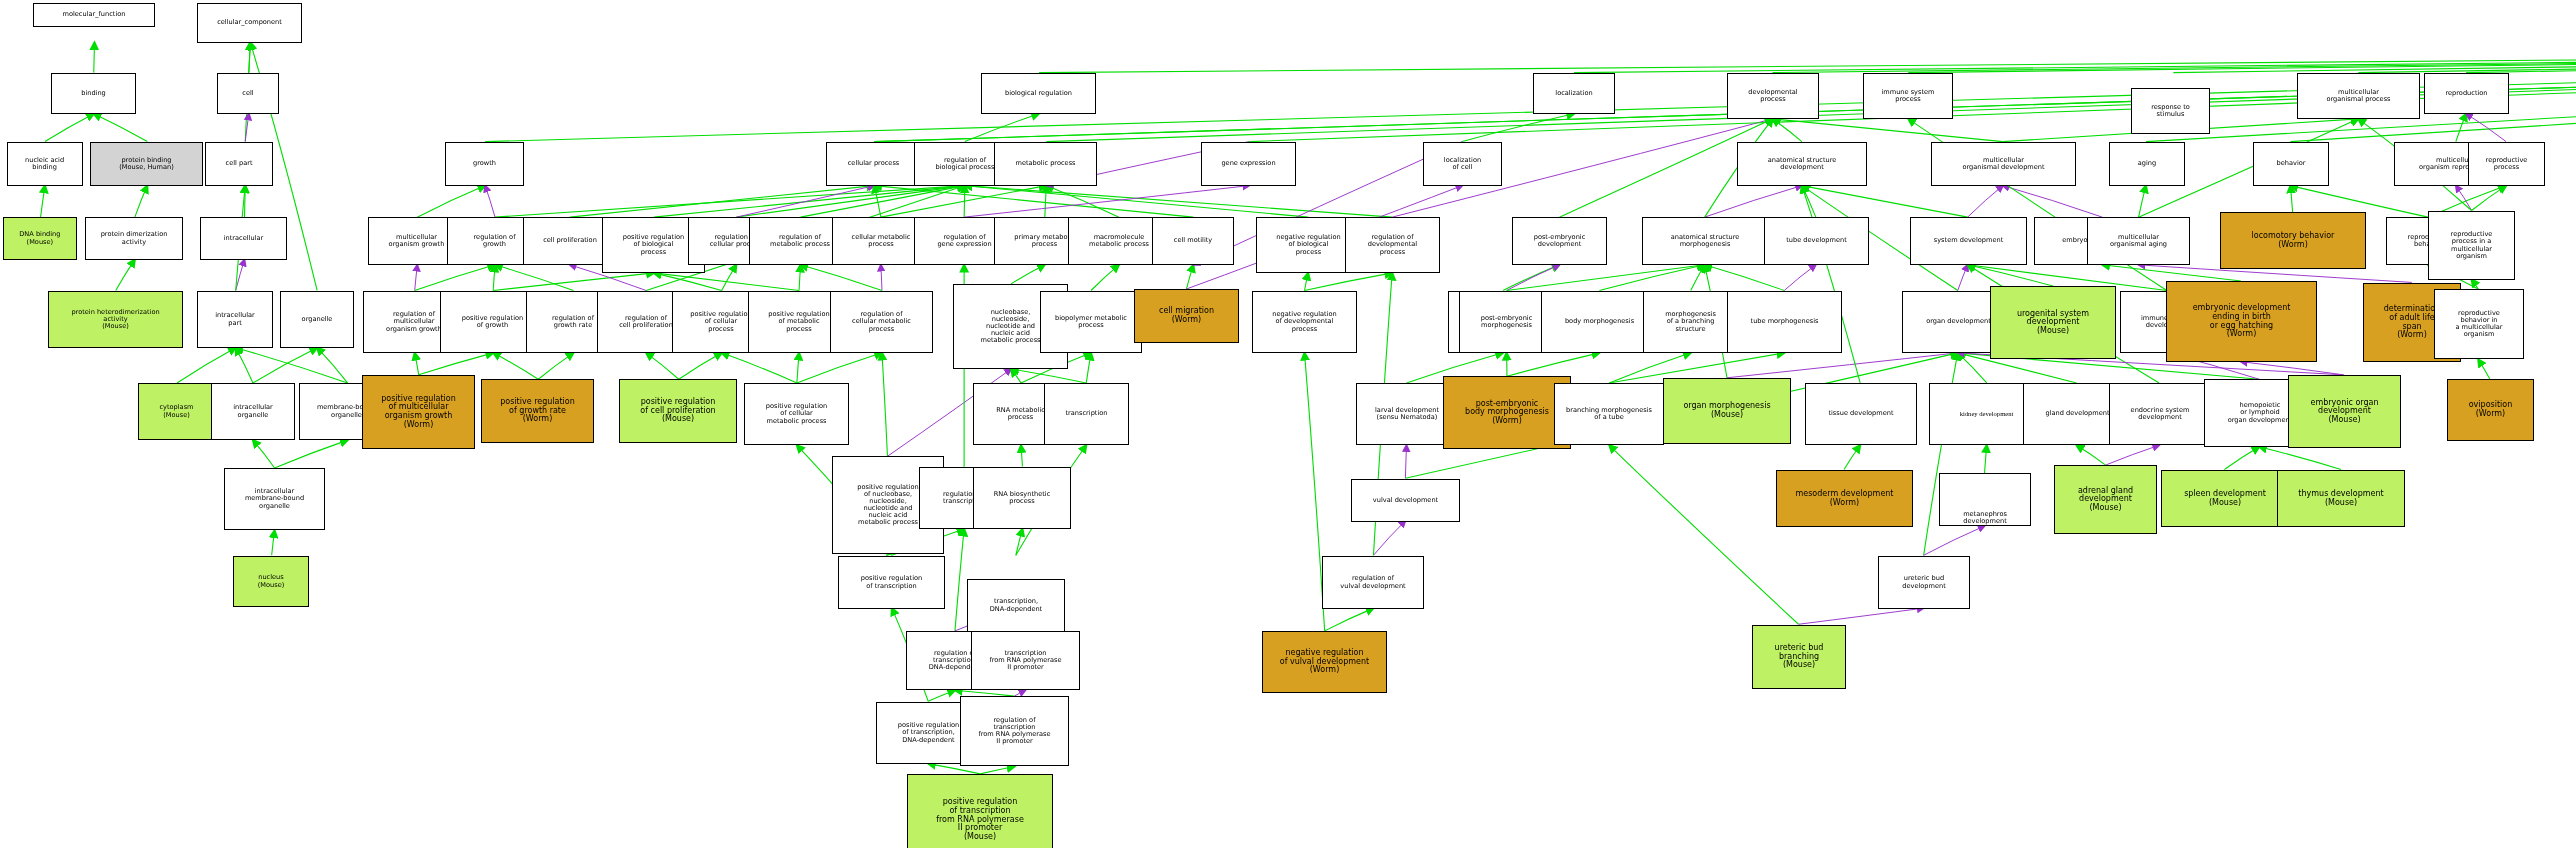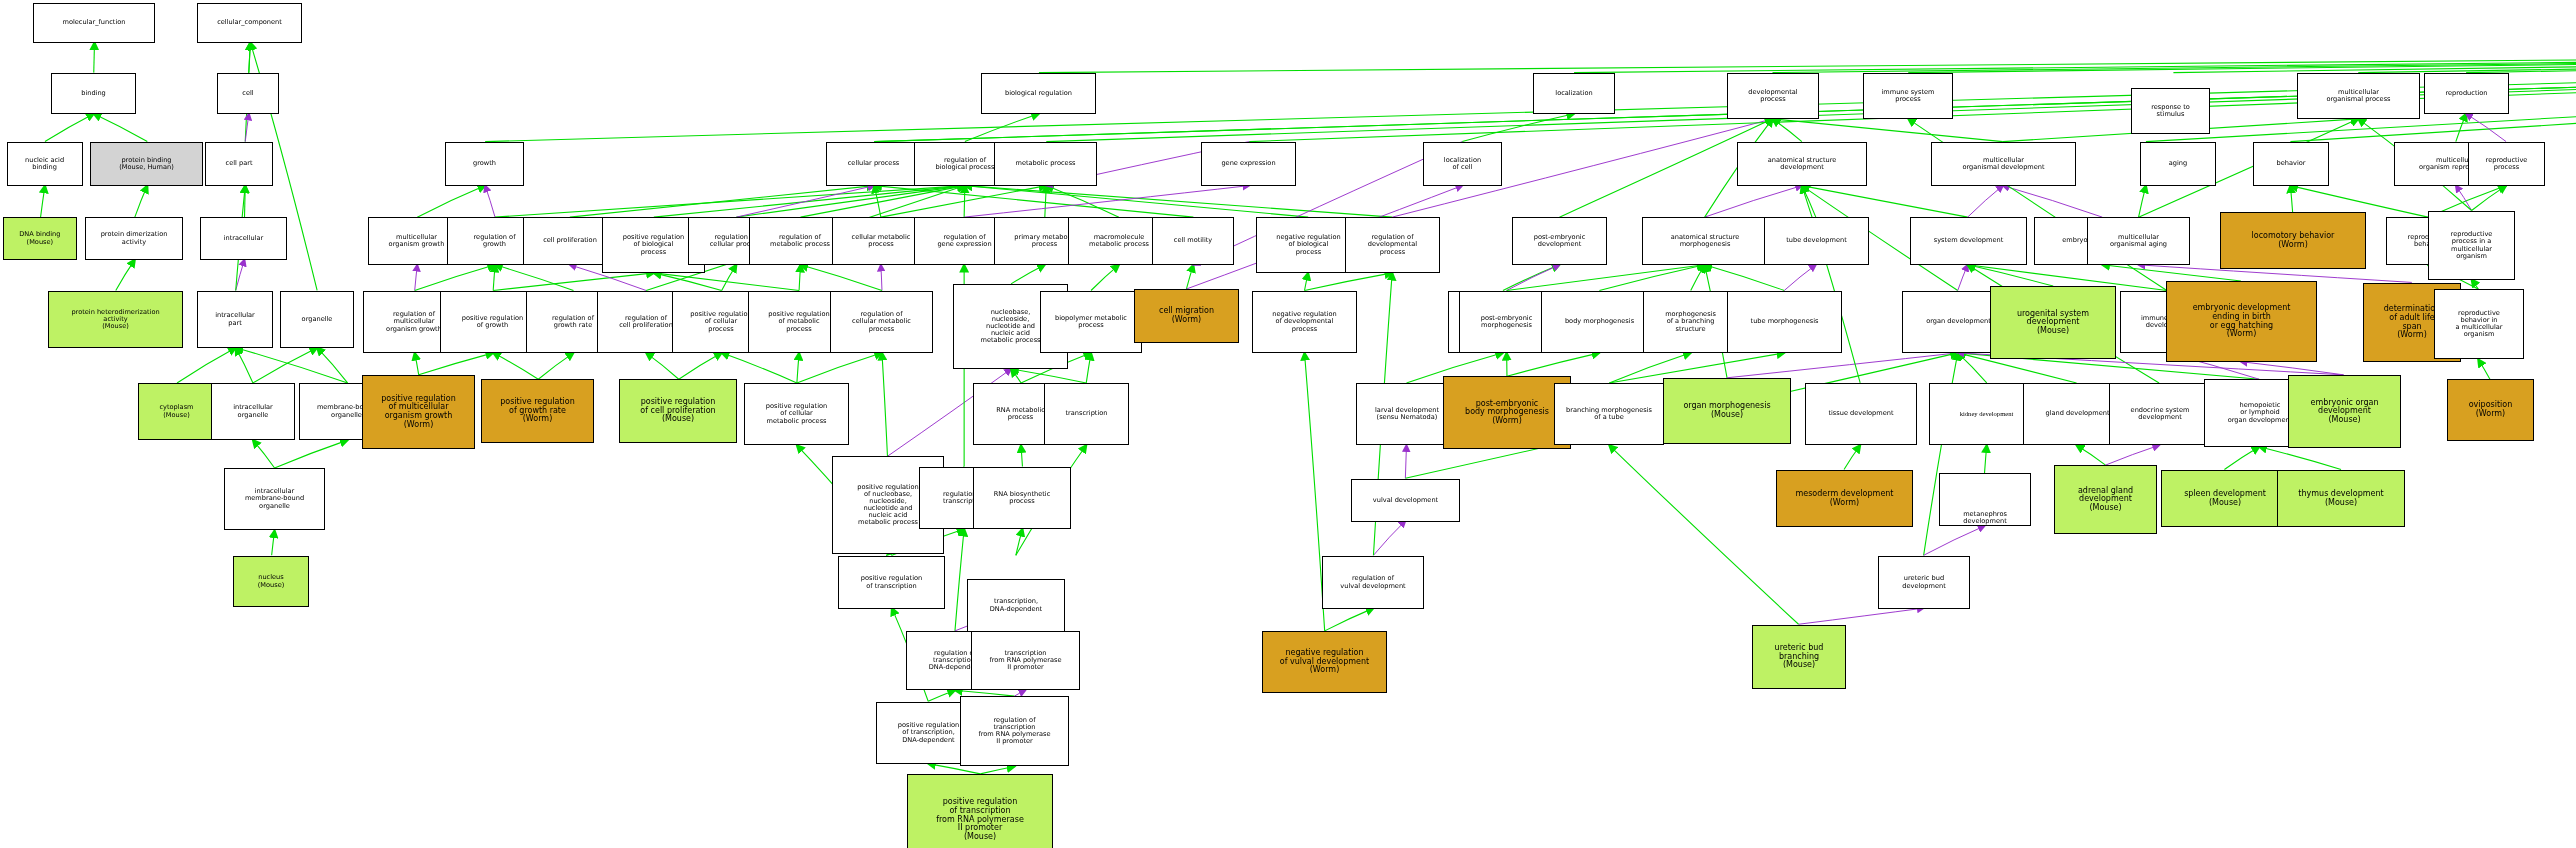--- a/index.html
+++ b/index.html
@@ -203,21 +203,21 @@
         <path d="M1805.0,860.0 Q1791.3,651.5 1777.5,481.0" stroke="#00dd00" stroke-width="1.5" marker-end="url(#ag)"></path>
         <path d="M2451.0,851.0 Q2546.5,838.9 2621.5,829.0" stroke="#9932cc" stroke-width="1.3" marker-end="url(#ap)"></path>
         <path d="M2451.0,851.0 Q2306.5,716.8 2193.0,607.0" stroke="#00dd00" stroke-width="1.5" marker-end="url(#ag)"></path>
         <path d="M2798.0,390.0 Q2733.0,440.1 2668.0,481.0" stroke="#9932cc" stroke-width="1.3" marker-end="url(#ap)"></path>
         <path d="M1992.5,193.0 Q1787.3,285.4 1626.0,361.0" stroke="#9932cc" stroke-width="1.3" marker-end="url(#ap)"></path>
         <path d="M1702.0,193.0 Q1547.2,226.0 1425.5,253.0" stroke="#9932cc" stroke-width="1.3" marker-end="url(#ap)"></path>
         <path d="M1313.5,296.0 Q1531.1,272.4 1702.0,253.0" stroke="#9932cc" stroke-width="1.3" marker-end="url(#ap)"></path>
         <path d="M1616.5,394.0 Q1827.1,316.4 1992.5,253.0" stroke="#9932cc" stroke-width="1.3" marker-end="url(#ap)"></path>
       </g>
   </svg>
-<div class="node n-white sz-s" style="left: 33px; top: 2.9px; width: 122px; height: 40px;">
+<div class="node n-white sz-s" style="left: 33px; top: 2.9px; width: 122px; height: 24px;">
       <span class="lbl">molecular_function</span>
     </div>
     <div class="node n-white sz-s" style="left: 51px; top: 73px; width: 85px; height: 41px;">
       <span class="lbl">binding</span>
     </div>
     <div class="node n-white sz-s" style="left: 6.6px; top: 142px; width: 76px; height: 44px;">
       <span class="lbl">nucleic acid
 binding</span>
     </div>
     <div class="node n-grey sz-s" style="left: 90px; top: 142px; width: 113px; height: 44px;">
@@ -323,21 +323,21 @@
 of cell</span>
     </div>
     <div class="node n-white sz-s" style="left: 1737px; top: 142px; width: 130px; height: 44px;">
       <span class="lbl">anatomical structure
 development</span>
     </div>
     <div class="node n-white sz-s" style="left: 1931px; top: 142px; width: 145px; height: 44px;">
       <span class="lbl">multicellular
 organismal development</span>
     </div>
-    <div class="node n-white sz-s" style="left: 2109px; top: 142px; width: 76px; height: 44px; margin-left: 31px;">
+    <div class="node n-white sz-s" style="left: 2109px; top: 142px; width: 76px; height: 44px;">
       <span class="lbl">aging</span>
     </div>
     <div class="node n-white sz-s" style="left: 2253px; top: 142px; width: 76px; height: 44px;">
       <span class="lbl">behavior</span>
     </div>
     <div class="node n-white sz-s" style="left: 2394px; top: 142px; width: 125px; height: 44px;">
       <span class="lbl">multicellular
 organism reproduction</span>
     </div>
     <div class="node n-white sz-s" style="left: 2468px; top: 142px; width: 77px; height: 44px;">

